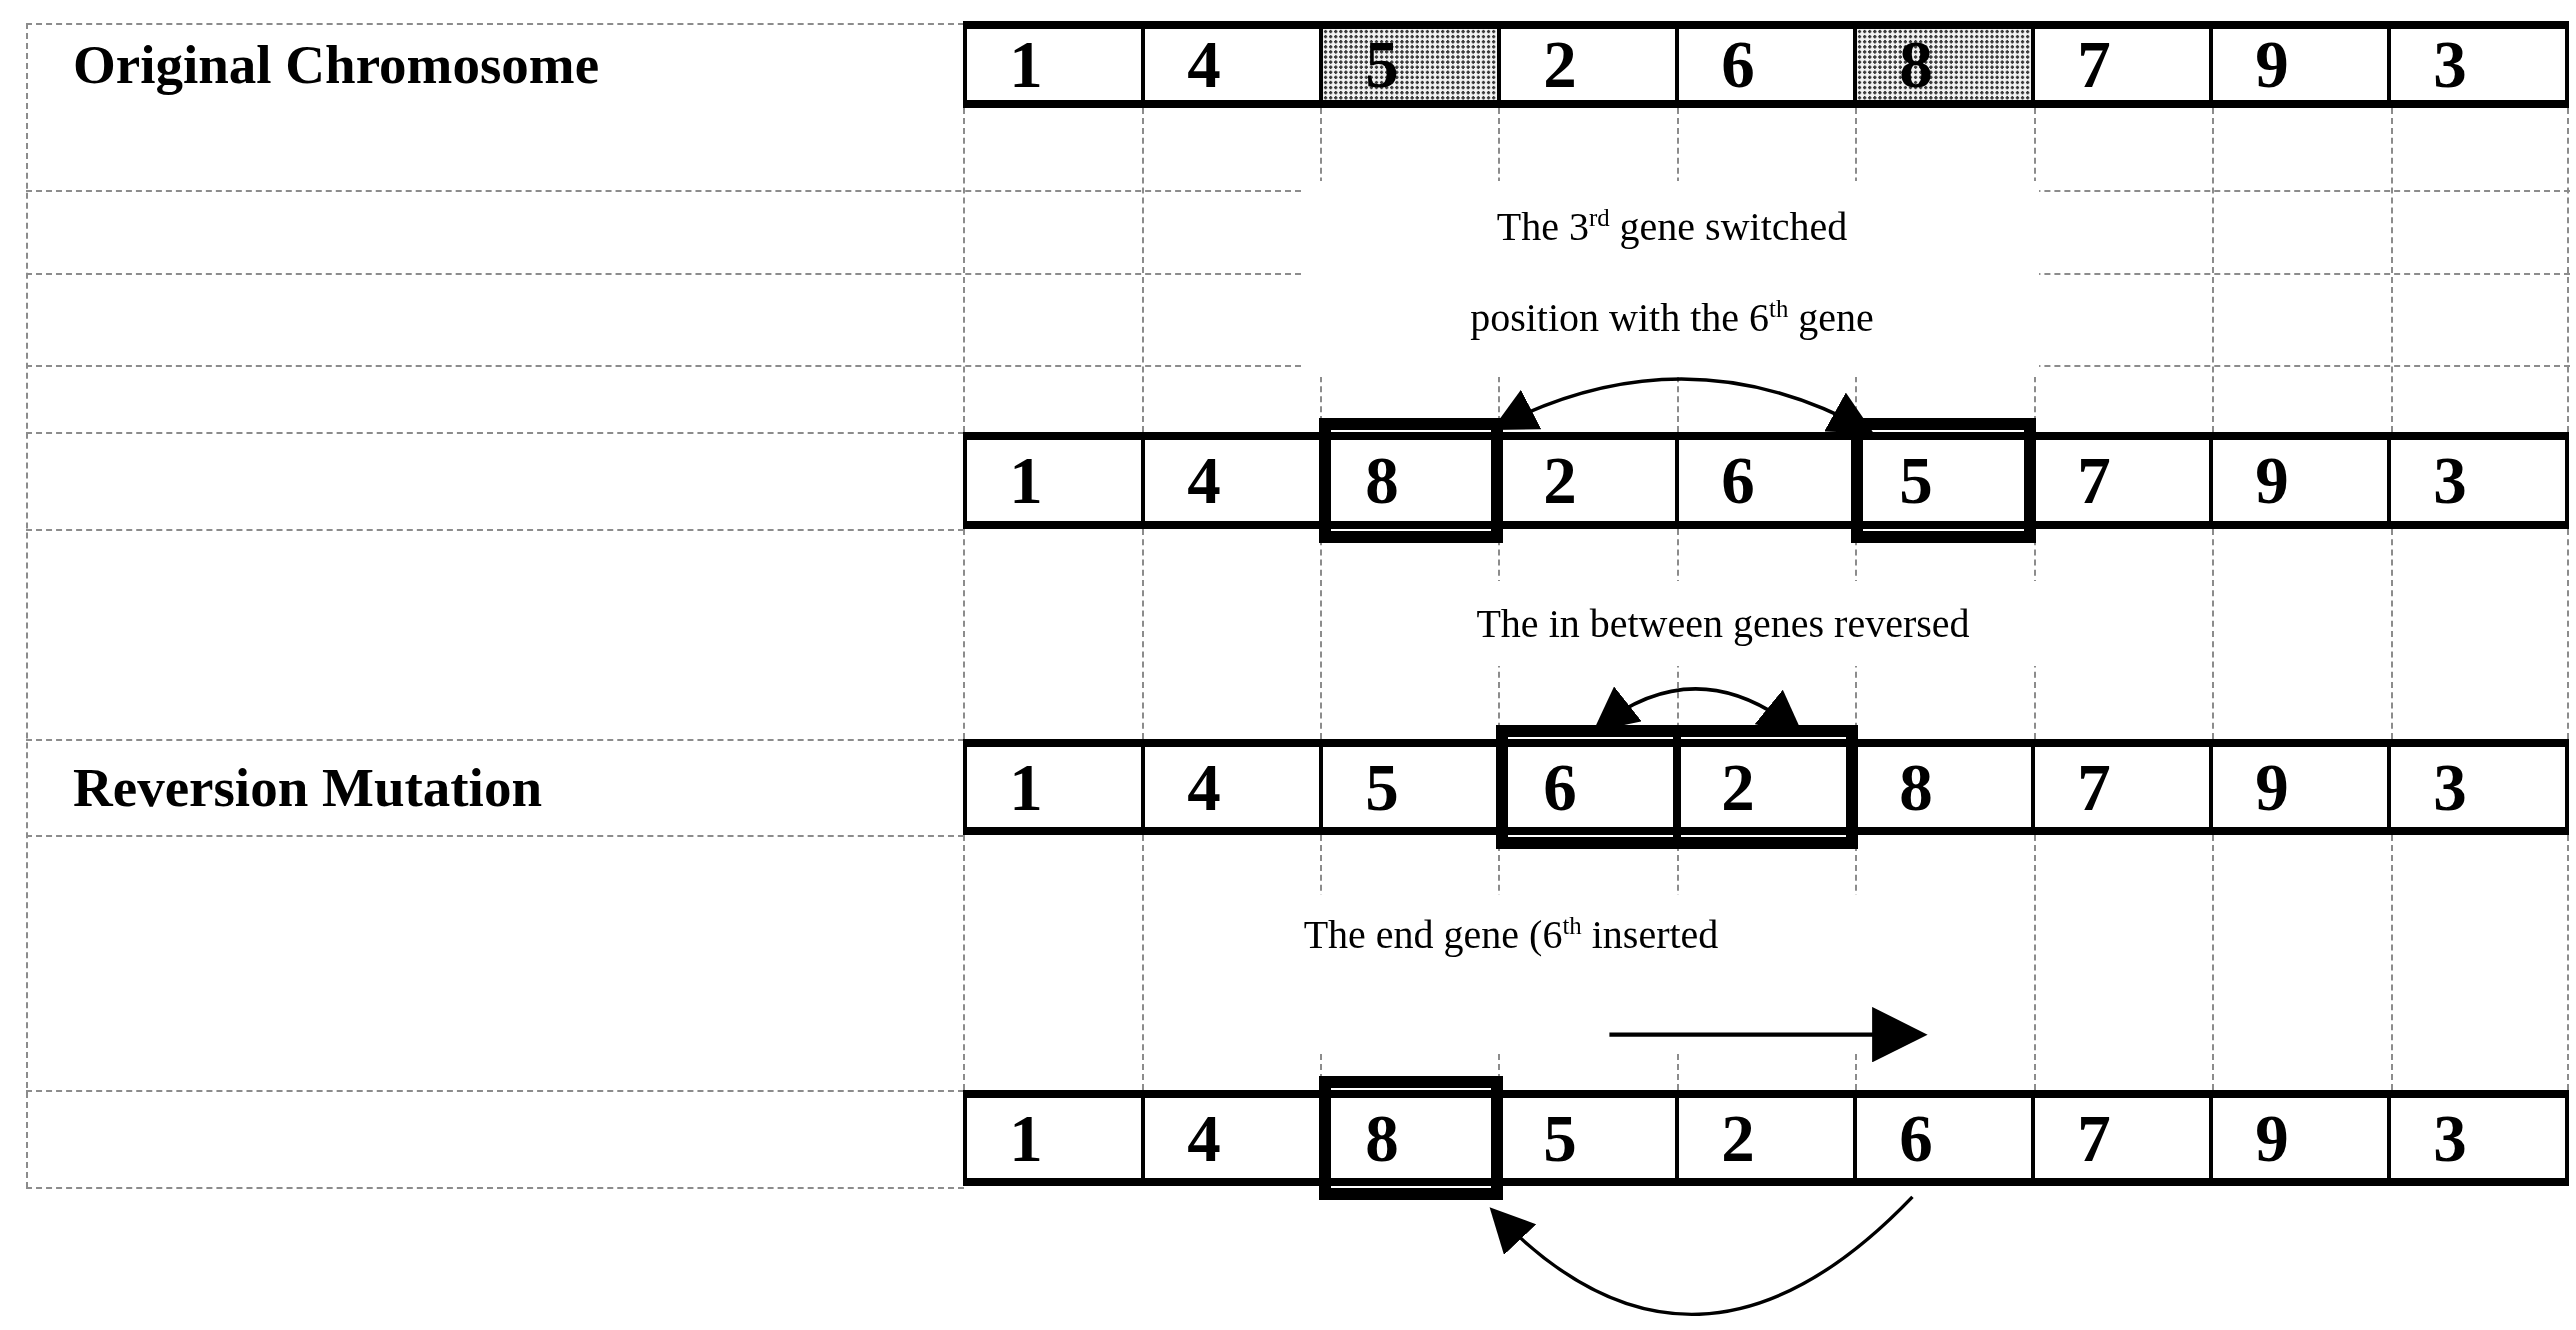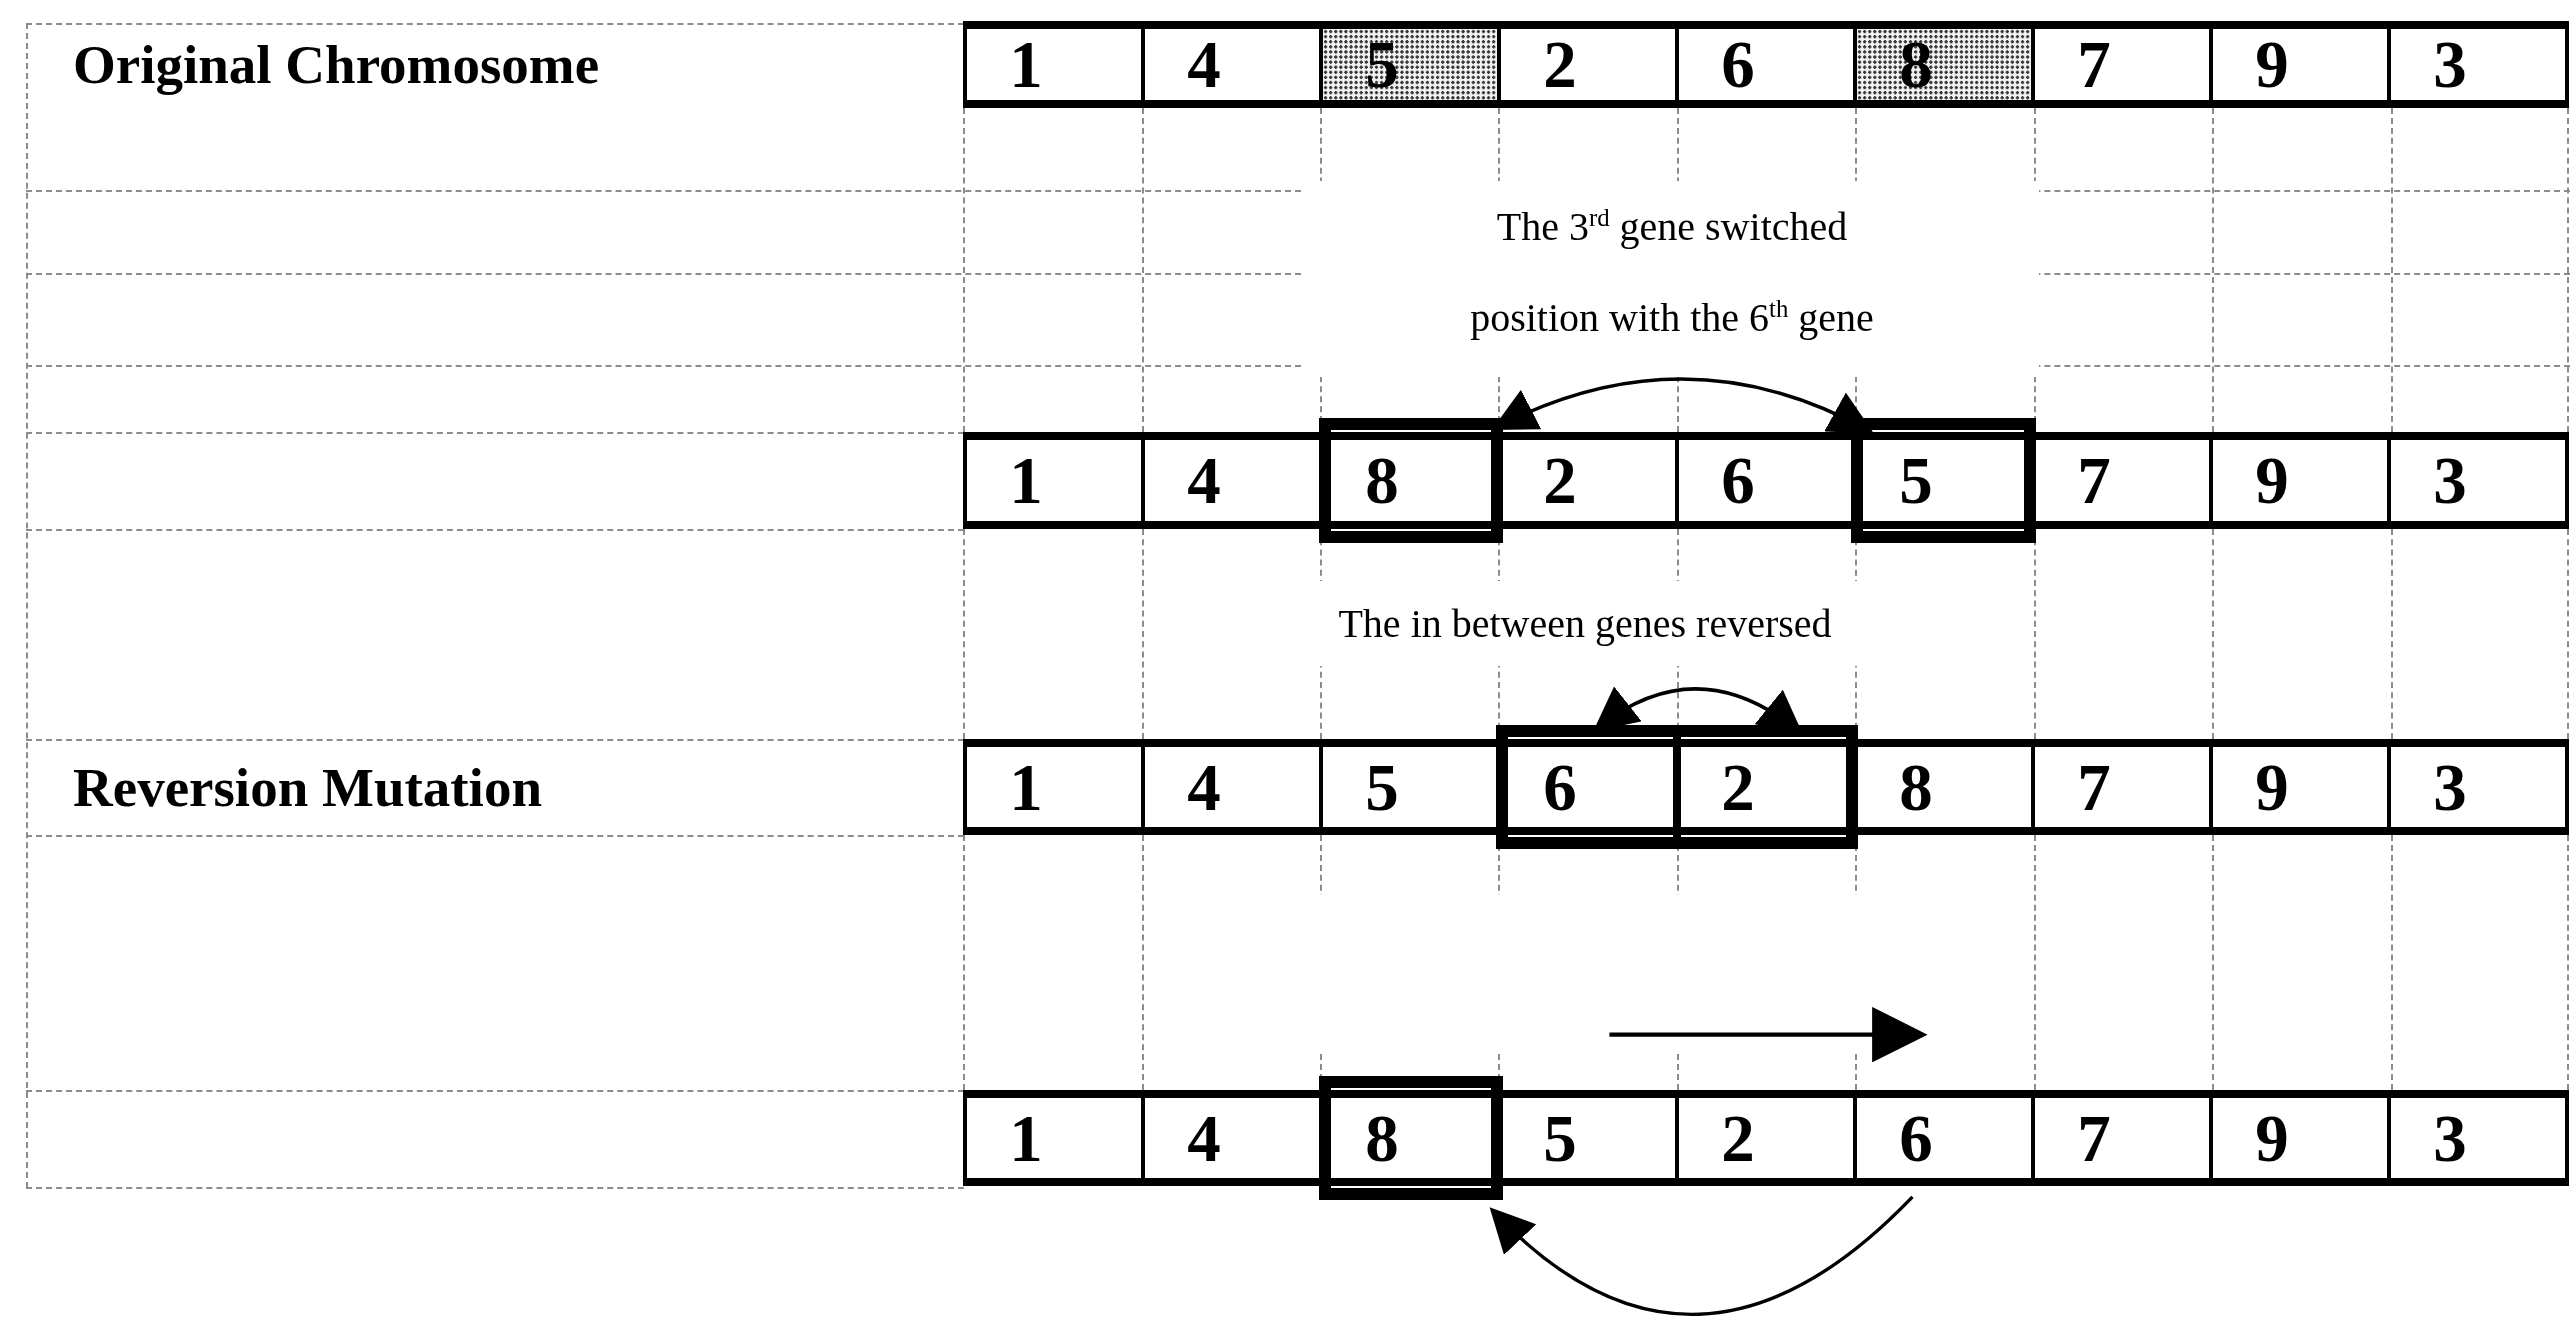--- a/index.html
+++ b/index.html
@@ -28,21 +28,21 @@
   .hl-span34{left:calc(3*100%/9 - 3.4px);width:calc(2*100%/9 + 6.8px);}
   .hl-div{position:absolute;left:calc(50% - 4.3px);top:0;bottom:0;width:8.5px;background:#000;}
   
   .rowlabel{position:absolute;left:73px;width:862px;display:flex;align-items:center;
             font-weight:bold;font-size:55px;z-index:2;white-space:nowrap;}
   
   .ann{position:absolute;z-index:4;background:#fff;text-align:center;
        font-size:40px;line-height:85px;}
   .ann sup{font-size:0.62em;vertical-align:super;line-height:0;}
   #ann-swap{left:1305px;top:181px;width:734px;height:196px;line-height:91px;}
-  #ann-rev{left:1252px;top:581px;width:666px;height:85px;}
+  #ann-rev{left:1390px;top:581px;width:666px;height:85px;}
   #ann-ins{left:1161px;top:895px;width:700px;height:159px;line-height:79px;}
   svg.overlay{position:absolute;left:0;top:0;z-index:5;pointer-events:none;}
 </style>
 </head>
 <body>
 
 <div class="canvas">
 
   <i class="gl glv" style="left:25.6px;top:23px;height:1165px"></i>
 
@@ -150,20 +150,21 @@
   <div class="ann" id="ann-swap">
     <div><span>The 3</span><sup>rd</sup><span> gene switched</span></div>
     <div><span>position with the 6</span><sup>th</sup><span> gene</span></div>
   </div>
 
   <div class="ann" id="ann-rev">
     <div><span>The in between genes reversed</span></div>
   </div>
 
   <div class="ann" id="ann-ins">
+    <div><span>The end gene (6</span><sup>th</sup><span> inserted</span></div>
   </div>
 
   <svg class="overlay" width="2576" height="1330" viewBox="0 0 3017 1558">
     <defs>
       <marker id="ah" viewBox="0 0 10 10" refX="8.5" refY="5" markerWidth="13" markerHeight="13" orient="auto-start-reverse" markerUnits="strokeWidth">
         <path d="M0,0 L10,5 L0,10 z" fill="#000"></path>
       </marker>
     </defs>
 
     <path d="M1754 500 Q1975 386 2188 504" fill="none" stroke="#000" stroke-width="4" marker-start="url(#ah)" marker-end="url(#ah)"></path>

